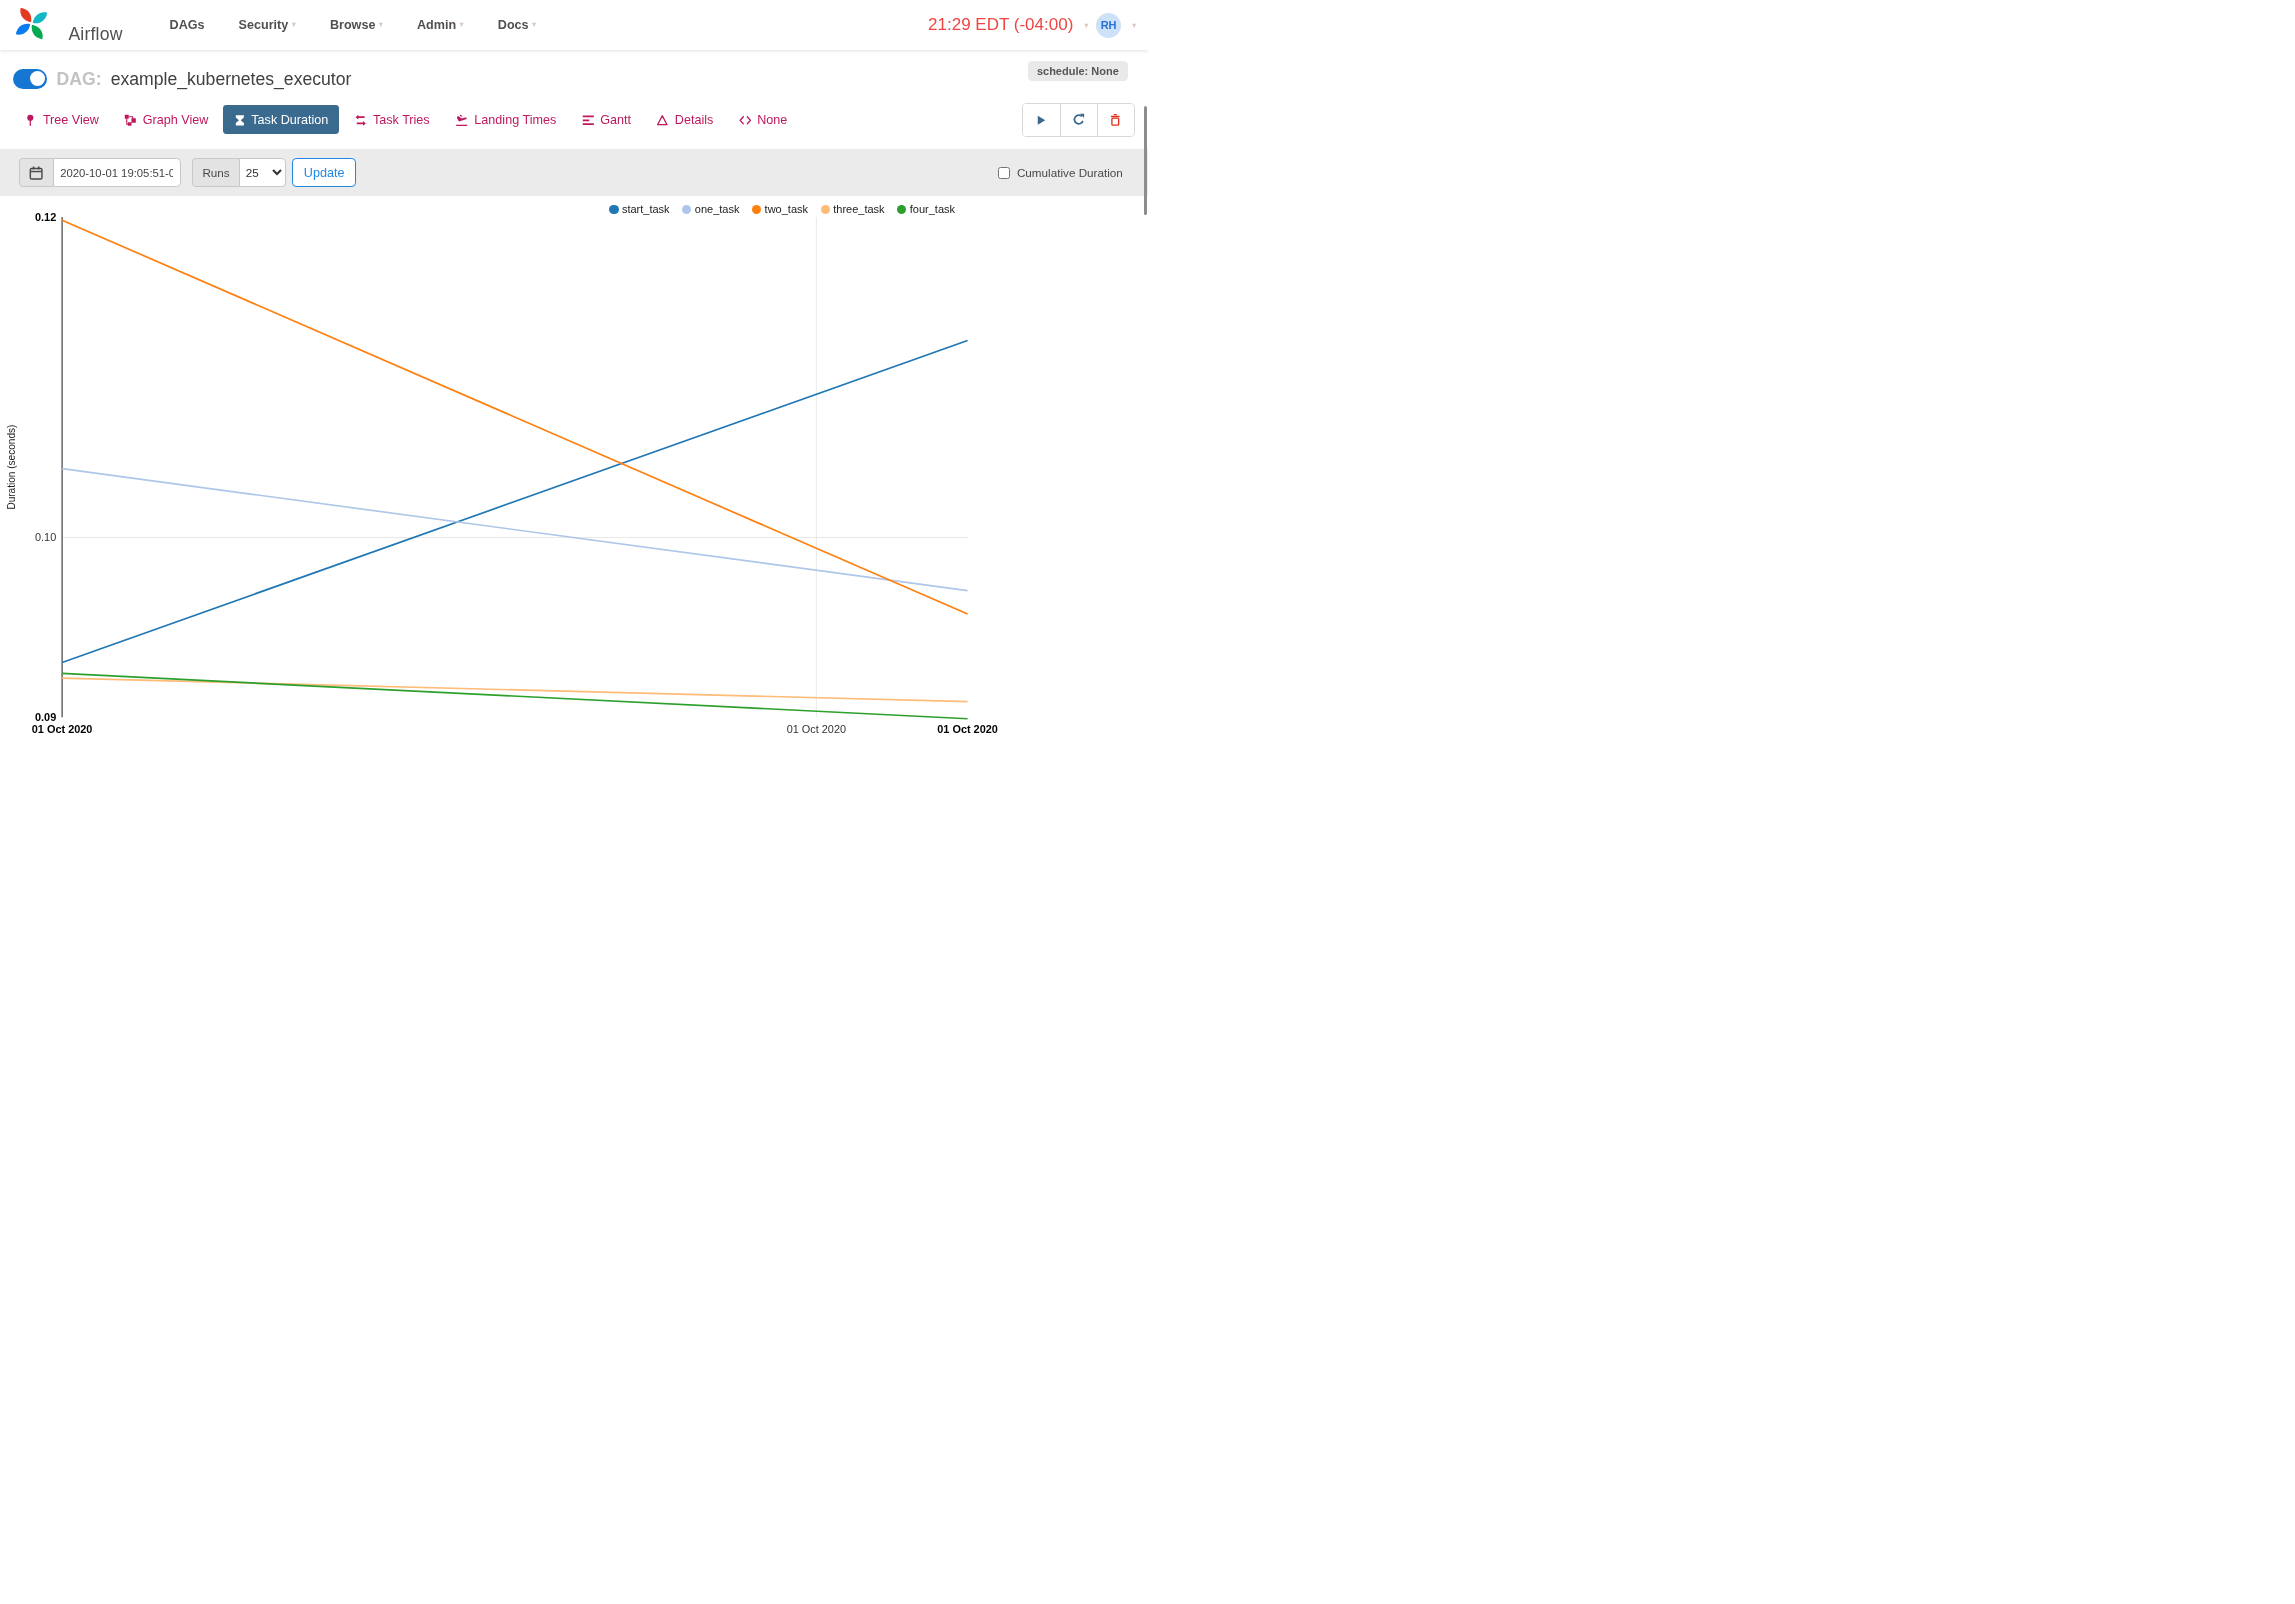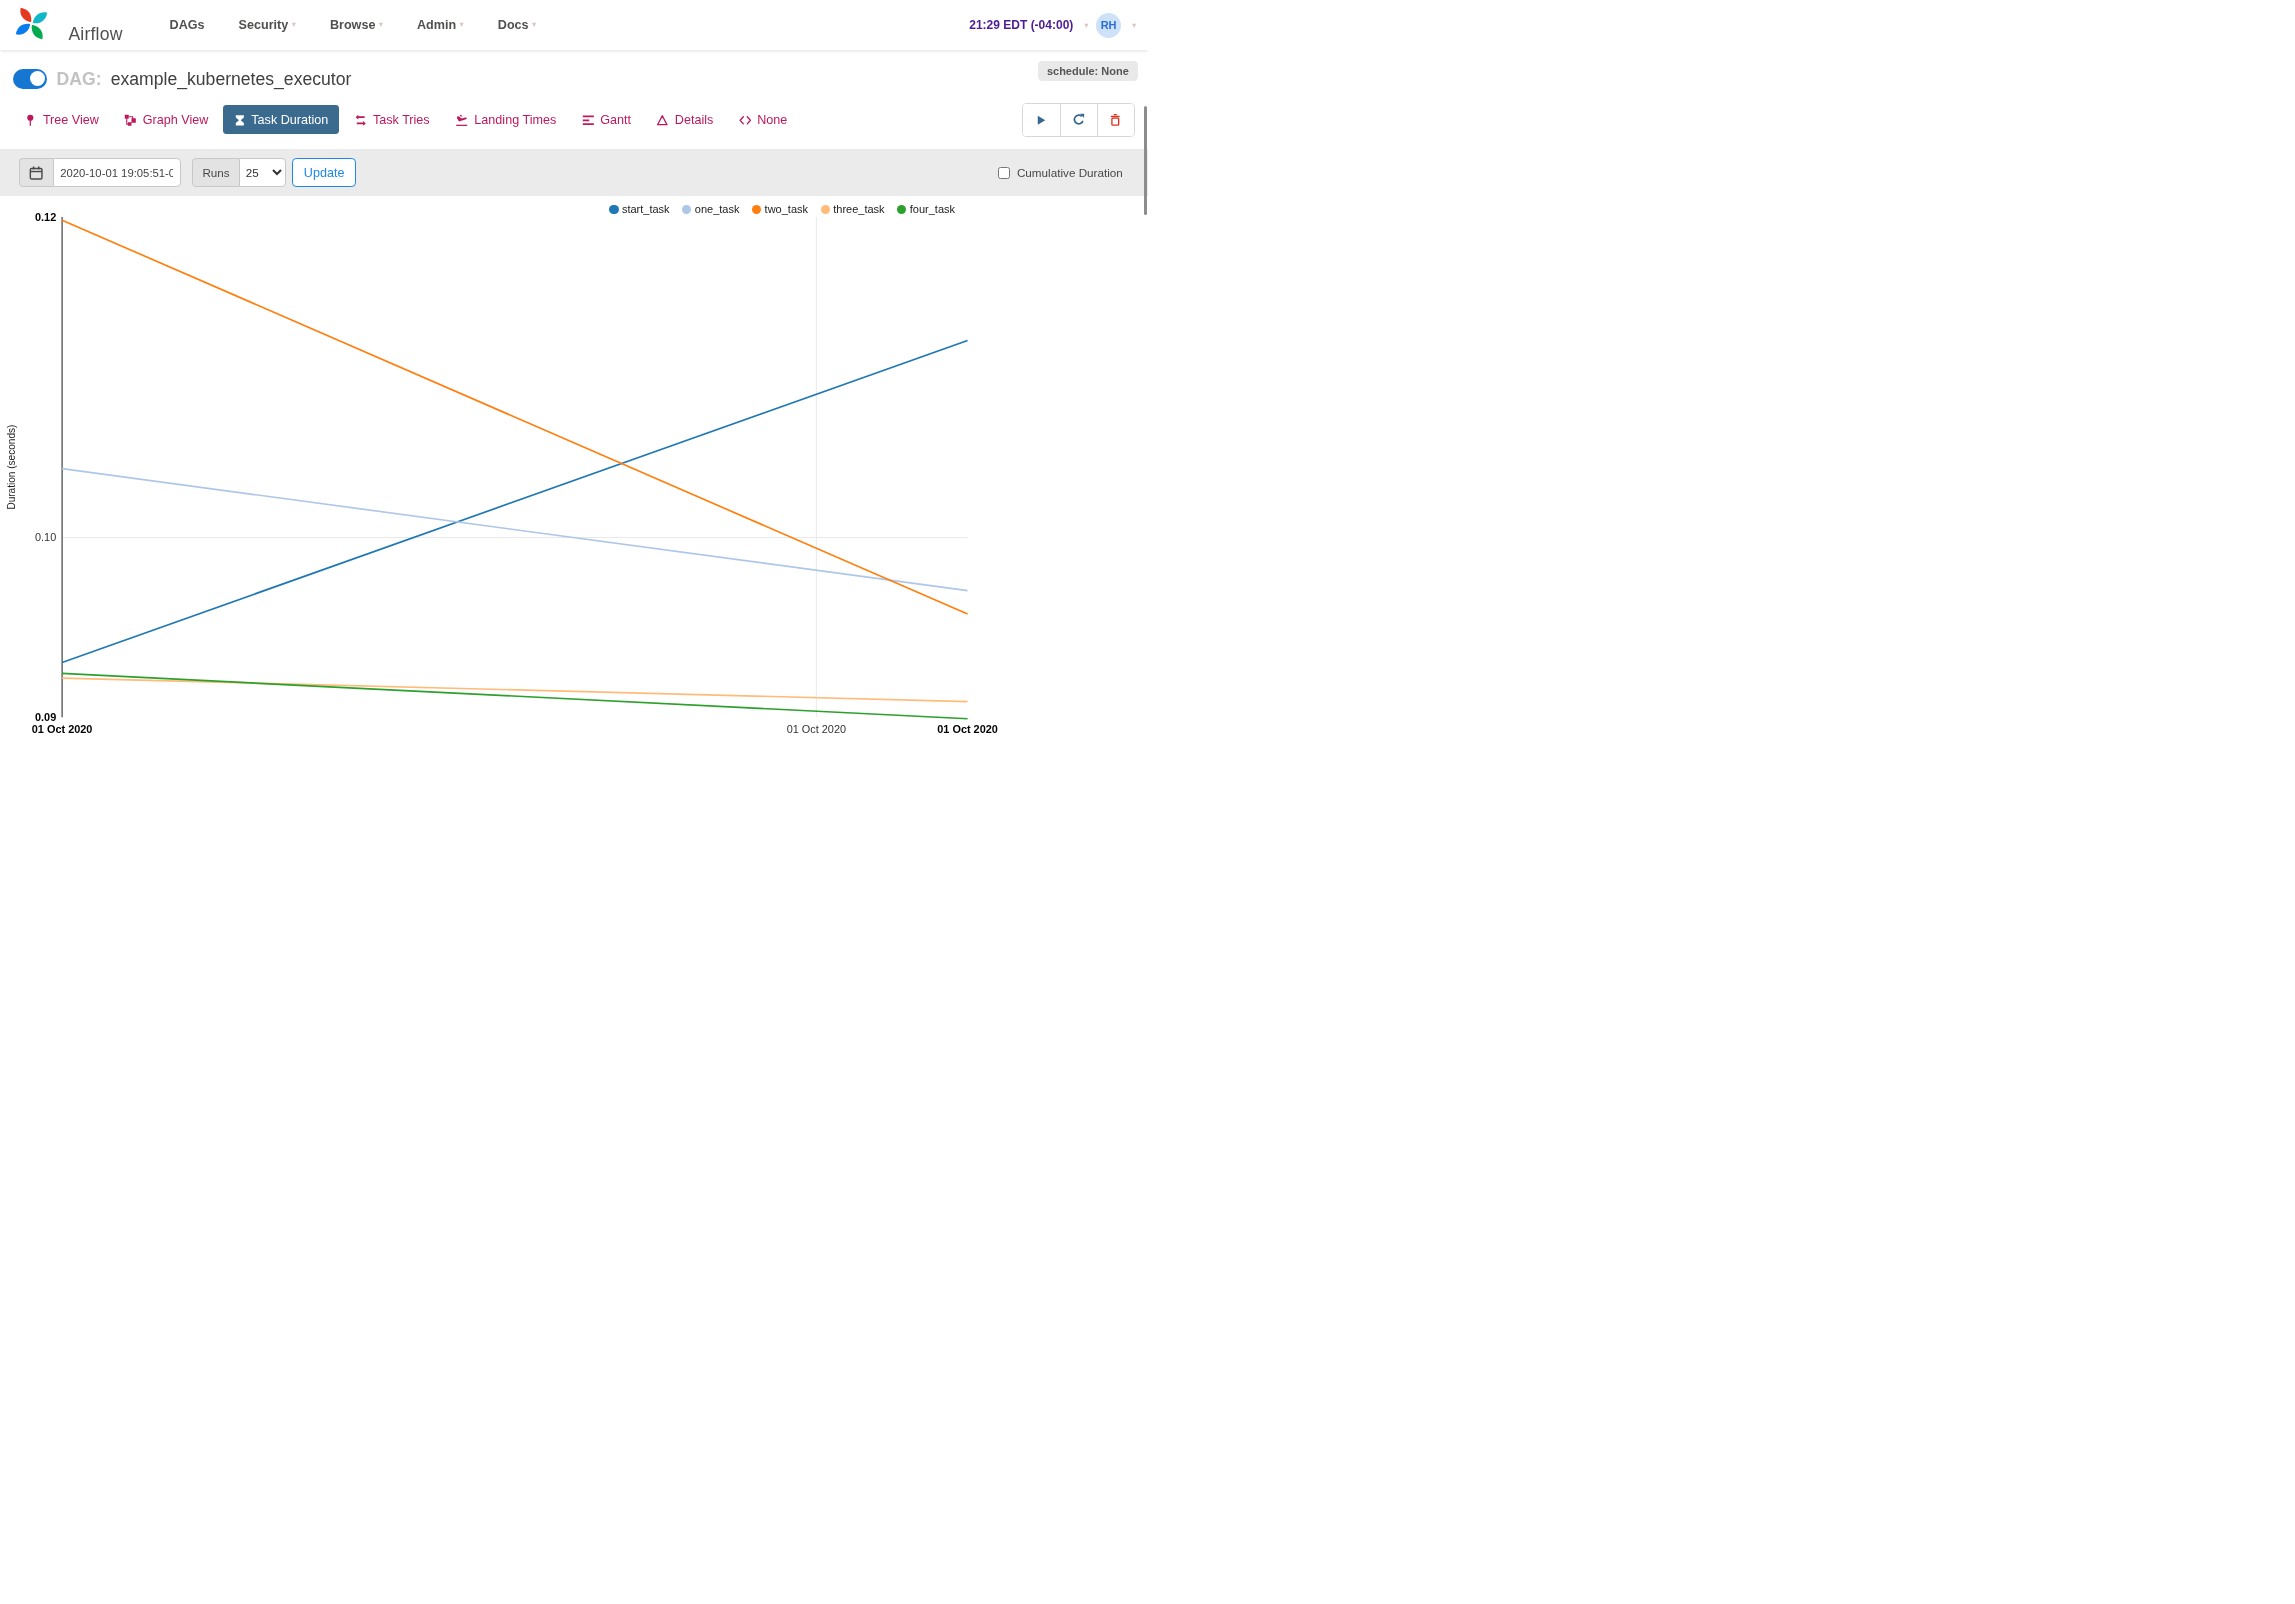--- a/index.html
+++ b/index.html
@@ -10,31 +10,31 @@
   
   .navbar { display:flex; align-items:center; height:50px; padding:0 11.7px 0 13.4px;
             background:#fff; position:relative; z-index:5;
             box-shadow:0 1.7px 3.4px rgba(0,0,0,.12); }
   .brand { display:flex; align-items:flex-end; gap:18px; cursor:pointer; }
   .brand-name { font-size:17.6px; color:#51504f; letter-spacing:0.2px; }
   .nav-items { display:flex; align-items:center; gap:34px; margin-left:47px; }
   .nav-item { font-size:12.6px; font-weight:bold; color:#51504f; cursor:pointer; white-space:nowrap; }
   .caret { color:#dcc6c6; font-size:8.4px; margin-left:3.4px; vertical-align:1.7px; }
   .nav-right { margin-left:auto; display:flex; align-items:center; gap:7.6px; }
-  .clock { font-size:12px; font-weight:bold; color:#4c1d95; cursor:pointer; }
+  .clock { font-size:17px; font-weight:normal; color:#ef4444; cursor:pointer; }
   .avatar { width:25px; height:25px; border-radius:50%; background:#cde1f8; color:#2a6fd4;
             font-weight:bold; font-size:11px; display:flex; align-items:center; justify-content:center; cursor:pointer; }
 
   
   .title-row { display:flex; align-items:center; gap:9.2px; margin:18.5px 13.4px 0; }
   .toggle { position:relative; width:34px; height:19.3px; border-radius:10px; background:#1677d2; cursor:pointer; flex:0 0 auto; }
   .toggle .knob { position:absolute; top:2.1px; right:2.5px; width:15px; height:15px; border-radius:50%; background:#fff; }
   .dag-prefix { font-size:17.6px; color:#c2c2c2; font-weight:bold; }
   .dag-title { font-size:17.6px; color:#414141; font-weight:normal;text-align:center; }
-  .schedule-badge { position:absolute; top:61px; right:10px; background:#e9e9e9; border-radius:4.2px;
+  .schedule-badge { position:absolute; top:61px; right:20px; background:#e9e9e9; border-radius:4.2px;
                     padding:4.2px 9.2px; font-size:11px; font-weight:bold; color:#565656; }
 
   
   .tabs-row { display:flex; align-items:center; margin:13.4px 13.4px 0; }
   .tabs { display:flex; align-items:center; gap:3.4px; }
   .tab { display:flex; align-items:center; gap:5.9px; padding:7.6px 11px; font-size:12.6px;
          color:#be185d; cursor:pointer; border-radius:3.4px; white-space:nowrap; }
   .tab.active { background:#3b6a8f; color:#fff; }
   .tab svg { display:block; }
   .actions { margin-left:auto; display:flex; border:0.8px solid #d8d8d8; border-radius:4.2px; overflow:hidden; }

